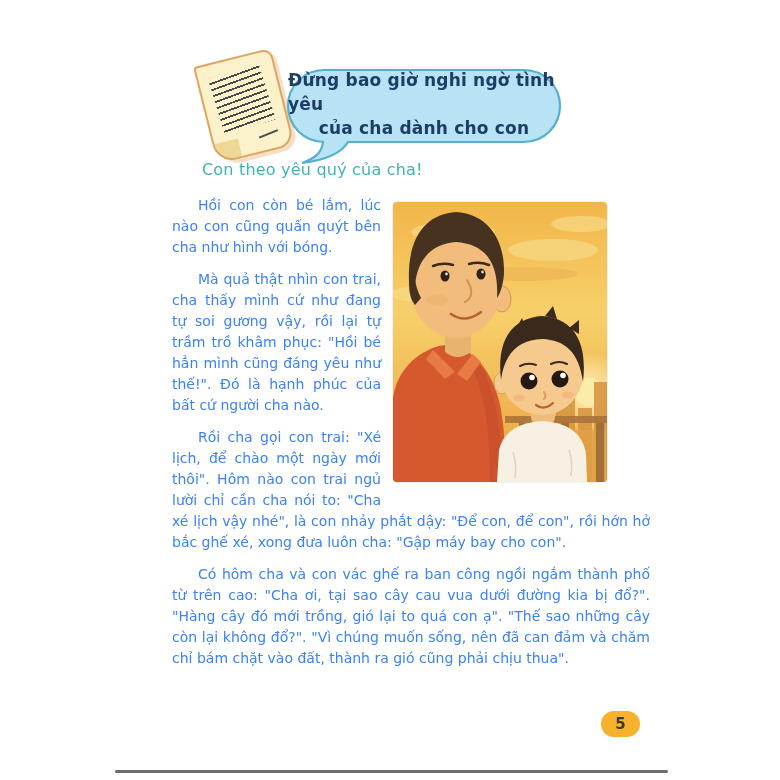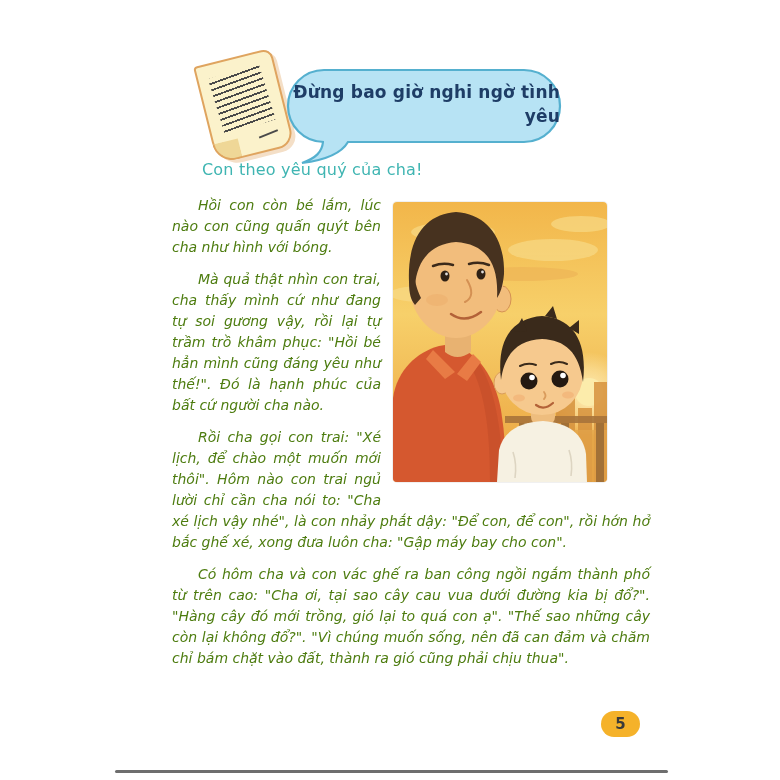--- a/index.html
+++ b/index.html
@@ -32,21 +32,21 @@
     border-radius:0 0 0 20px;
   }
 
   
   .bubble-wrap{position:absolute;left:278px;top:64px;width:290px;height:102px;}
   .bubble-wrap svg{position:absolute;inset:0;}
   .bubble-text{
     position:absolute;left:10px;top:4px;width:272px;height:72px;
     display:flex;flex-direction:column;align-items:center;justify-content:center;
     font-size:17px;font-weight:bold;line-height:24px;letter-spacing:.2px;
-    text-align:right;
+    text-align:left;
   }
 
   
   .greeting{
     position:absolute;left:202px;top:160px;
     font-size:16px;letter-spacing:.2px;
   }
 
   
   .story{
@@ -84,26 +84,27 @@
   <div class="note-dash"></div>
   <div class="note-fold"></div>
 </div>
 
 <div class="bubble-wrap">
   <svg viewBox="0 0 290 102">
     <path d="M 46 6 L 246 6 A 36 36 0 0 1 246 78 L 70 78 C 63 90 48 96 24 99 C 38 94 44 88 45 78 L 46 78 A 36 36 0 0 1 46 6 Z" stroke-width="2.2" fill="#b7e3f4" stroke="#55b0cf"></path>
   </svg>
   <div class="bubble-text" style="color: rgb(30, 61, 102);">
     <span>Đừng bao giờ nghi ngờ tình yêu</span>
+    <span>của cha dành cho con</span>
   </div>
 </div>
 
 <div class="greeting" style="color: rgb(63, 181, 178);">Con theo yêu quý của cha!</div>
 
-<div class="story" style="color: #4d7c0f; font-style: italic;">
+<div class="story" style="color: #3b82f6;">
   <div class="illus">
     <svg viewBox="0 0 214 280">
       <defs>
         <linearGradient id="sky" x1="0" y1="0" x2="0" y2="1">
           <stop offset="0" stop-color="#f2b64a"></stop>
           <stop offset="0.4" stop-color="#f7d06a"></stop>
           <stop offset="1" stop-color="#eaa03c"></stop>
         </linearGradient>
         <radialGradient id="glow">
           <stop offset="0" stop-color="#fff4c6" stop-opacity="0.95"></stop>
@@ -183,19 +184,19 @@
           <circle cx="170" cy="173.5" r="2.8" fill="#ffffff"></circle>
           <path d="M 151 190 Q 154 194 151 197" fill="none" stroke="#d99b5c" stroke-width="1.8" stroke-linecap="round"></path>
           <path d="M 143 203 Q 151 209 160 201" fill="none" stroke="#b36238" stroke-width="2.2" stroke-linecap="round"></path>
         </g>
       </g>
     </svg>
   </div>
 
   <p>Hồi con còn bé lắm, lúc nào con cũng quấn quýt bên cha như hình với bóng.</p>
   <p>Mà quả thật nhìn con trai, cha thấy mình cứ như đang tự soi gương vậy, rồi lại tự trầm trồ khâm phục: "Hồi bé hẳn mình cũng đáng yêu như thế!". Đó là hạnh phúc của bất cứ người cha nào.</p>
-  <p>Rồi cha gọi con trai: "Xé lịch, để chào một muốn mới thôi". Hôm nào con trai ngủ lười chỉ cần cha nói to: "Cha xé lịch vậy nhé", là con nhảy phắt dậy: "Để con, để con", rồi hớn hở bắc ghế xé, xong đưa luôn cha: "Gập máy bay cho con".</p>
+  <p>Rồi cha gọi con trai: "Xé lịch, để chào một ngày mới thôi". Hôm nào con trai ngủ lười chỉ cần cha nói to: "Cha xé lịch vậy nhé", là con nhảy phắt dậy: "Để con, để con", rồi hớn hở bắc ghế xé, xong đưa luôn cha: "Gập máy bay cho con".</p>
   <p>Có hôm cha và con vác ghế ra ban công ngồi ngắm thành phố từ trên cao: "Cha ơi, tại sao cây cau vua dưới đường kia bị đổ?". "Hàng cây đó mới trồng, gió lại to quá con ạ". "Thế sao những cây còn lại không đổ?". "Vì chúng muốn sống, nên đã can đảm và chăm chỉ bám chặt vào đất, thành ra gió cũng phải chịu thua".</p>
 </div>
 
 <div class="badge" style="background: rgb(245, 178, 42); color: rgb(58, 58, 58);">5</div>
 
 <div class="bottom-line" style="background: rgb(110, 110, 110);"></div>
 
 </body></html>

